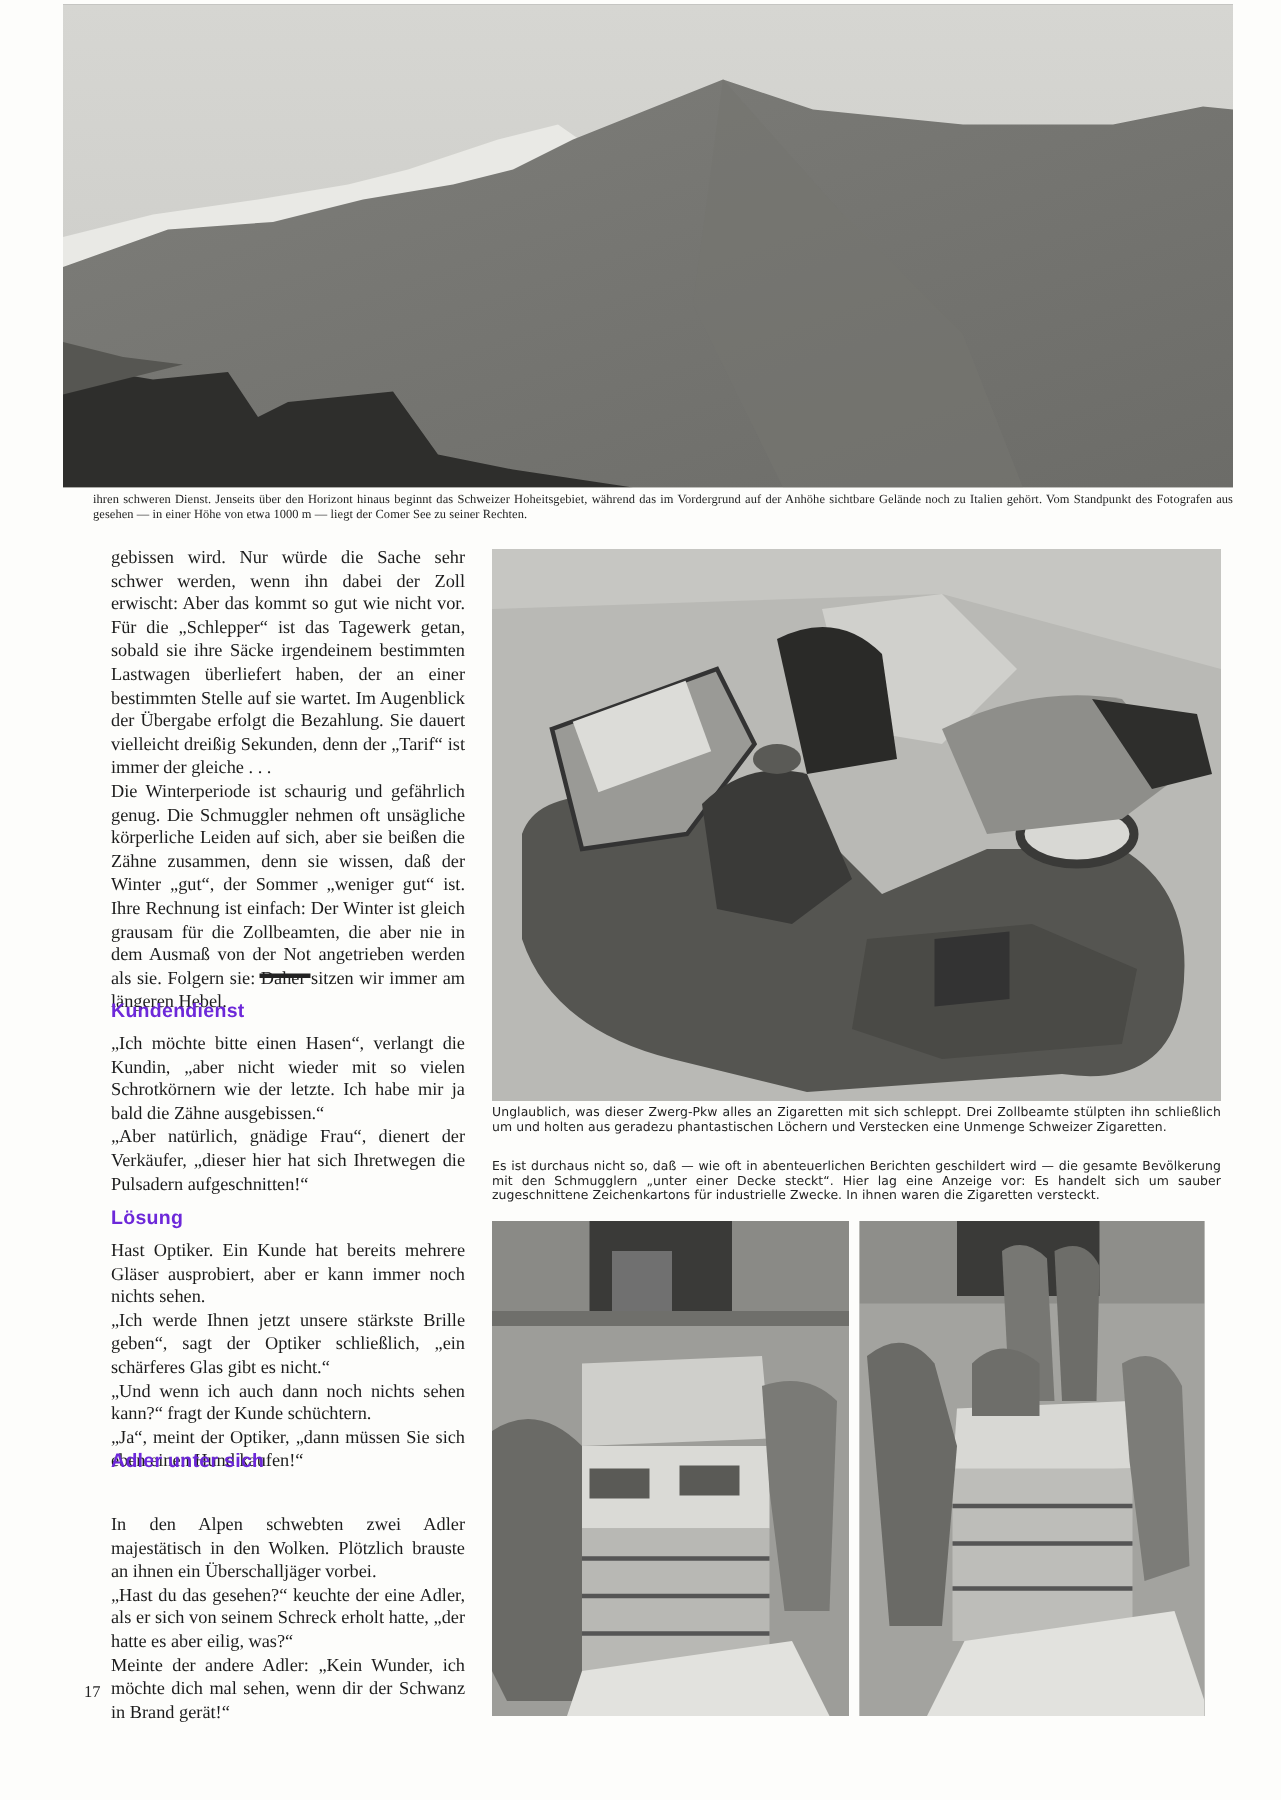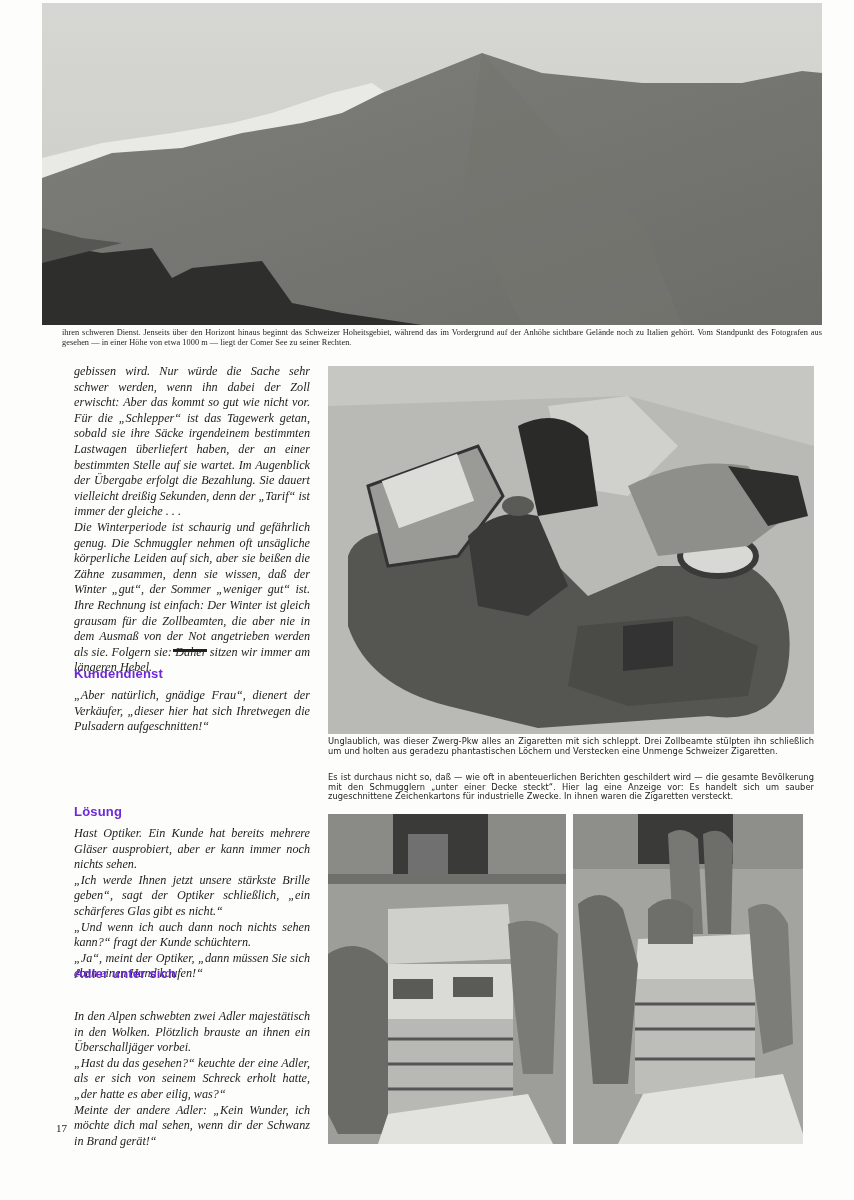--- a/index.html
+++ b/index.html
@@ -7,21 +7,21 @@
   .photo { position:absolute; overflow:hidden; background:#8a8a86; }
   .photo svg { width:100%; height:100%; display:block; }
   #mountain-photo { left:42px; top:3px; width:780px; height:322px; }
   #car-photo { left:328px; top:366px; width:486px; height:368px; }
   #crate-photo-left { left:328px; top:814px; width:238px; height:330px; }
   #crate-photo-right { left:573px; top:814px; width:230px; height:330px; }
   .caption-sans { position:absolute; font-family:"DejaVu Sans","Liberation Sans",sans-serif; font-size:8.3px; line-height:9.6px; text-align:justify; color:#222; letter-spacing:0.05px; }
   #top-caption { left:62px; top:328px; width:760px;font-family:Liberation Serif, serif; }
   #car-caption { left:328px; top:737px; width:486px; }
   #crate-caption { left:328px; top:773px; width:486px; }
-  .col { position:absolute; left:74px; width:236px; font-size:12.2px; line-height:15.6px; text-align:justify; color:#1c1c1c;font-style:italic; }
+  .col { position:absolute; left:74px; width:236px; font-size:12.2px; line-height:15.6px; text-align:justify; color:#1c1c1c; }
   .col p { margin:0; }
   #col-text-1 { top:364px; }
   #separator { position:absolute; left:173px; top:649px; width:34px; height:3px; background:#222; }
   .head { position:absolute; left:74px; font-family:"Liberation Sans","DejaVu Sans",sans-serif; font-weight:bold; font-size:13px; color:#6d28d9; letter-spacing:0.2px; }
   #head-kundendienst { top:666px; }
   #col-text-2 { top:688px; }
   #head-loesung { top:804px;text-align:center; }
   #col-text-3 { top:826px; }
   #head-adler { top:966px; }
   #col-text-4 { top:1009px; }
@@ -53,20 +53,21 @@
 <div class="caption-sans" id="top-caption">ihren schweren Dienst. Jenseits über den Horizont hinaus beginnt das Schweizer Hoheitsgebiet, während das im Vordergrund auf der Anhöhe sichtbare Gelände noch zu Italien gehört. Vom Standpunkt des Fotografen aus gesehen — in einer Höhe von etwa 1000 m — liegt der Comer See zu seiner Rechten.</div>
 
 <div class="col" id="col-text-1">
   <p>gebissen wird. Nur würde die Sache sehr schwer werden, wenn ihn dabei der Zoll erwischt: Aber das kommt so gut wie nicht vor. Für die „Schlepper“ ist das Tagewerk getan, sobald sie ihre Säcke irgendeinem bestimmten Lastwagen überliefert haben, der an einer bestimmten Stelle auf sie wartet. Im Augenblick der Übergabe erfolgt die Bezahlung. Sie dauert vielleicht dreißig Sekunden, denn der „Tarif“ ist immer der gleiche . . .</p>
   <p>Die Winterperiode ist schaurig und gefährlich genug. Die Schmuggler nehmen oft unsägliche körperliche Leiden auf sich, aber sie beißen die Zähne zusammen, denn sie wissen, daß der Winter „gut“, der Sommer „weniger gut“ ist. Ihre Rechnung ist einfach: Der Winter ist gleich grausam für die Zollbeamten, die aber nie in dem Ausmaß von der Not angetrieben werden als sie. Folgern sie: Daher sitzen wir immer am längeren Hebel.</p>
 </div>
 <div id="separator"></div>
 
 <div class="head" id="head-kundendienst">Kundendienst</div>
 <div class="col" id="col-text-2">
+  <p>„Ich möchte bitte einen Hasen“, verlangt die Kundin, „aber nicht wieder mit so vielen Schrotkörnern wie der letzte. Ich habe mir ja bald die Zähne ausgebissen.“</p>
   <p>„Aber natürlich, gnädige Frau“, dienert der Verkäufer, „dieser hier hat sich Ihretwegen die Pulsadern aufgeschnitten!“</p>
 </div>
 
 <div class="head" id="head-loesung">Lösung</div>
 <div class="col" id="col-text-3">
   <p>Hast Optiker. Ein Kunde hat bereits mehrere Gläser ausprobiert, aber er kann immer noch nichts sehen.</p>
   <p>„Ich werde Ihnen jetzt unsere stärkste Brille geben“, sagt der Optiker schließlich, „ein schärferes Glas gibt es nicht.“</p>
   <p>„Und wenn ich auch dann noch nichts sehen kann?“ fragt der Kunde schüchtern.</p>
   <p>„Ja“, meint der Optiker, „dann müssen Sie sich eben einen Hund kaufen!“</p>
 </div>

